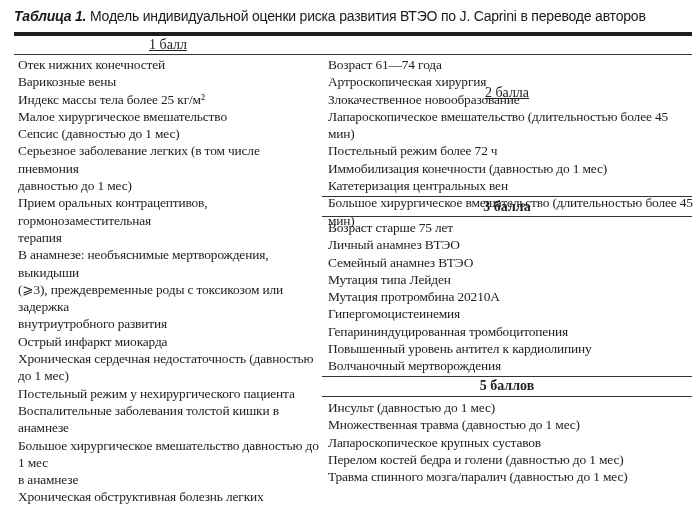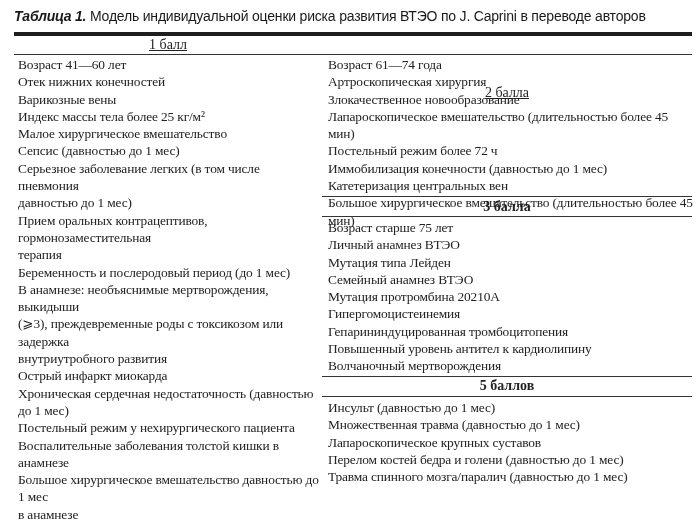--- a/index.html
+++ b/index.html
@@ -23,31 +23,29 @@
 </div>
 
 <div class="rule-thick"></div>
 
 <div class="col-head" style="left:14px;width:308px;">1 балл</div>
 <div class="col-head" style="left:322px;width:370px;margin-top:48px;">2 балла</div>
 
 <div class="rule-thin" style="left:14px;width:678px;top:54px;"></div>
 
 <div class="col" style="left:18px;top:56px;width:305px;">
-  <div class="item">Возраст 41—60 лет</div>
   <div class="item">Отек нижних конечностей</div>
   <div class="item">Варикозные вены</div>
   <div class="item">Индекс массы тела более 25 кг/м²</div>
   <div class="item">Малое хирургическое вмешательство</div>
   <div class="item">Сепсис (давностью до 1 мес)</div>
   <div class="item">Серьезное заболевание легких (в том числе пневмония
 давностью до 1 мес)</div>
   <div class="item">Прием оральных контрацептивов, гормонозаместительная
 терапия</div>
-  <div class="item">Беременность и послеродовый период (до 1 мес)</div>
   <div class="item">В анамнезе: необъяснимые мертворождения, выкидыши
 (⩾3), преждевременные роды с токсикозом или задержка
 внутриутробного развития</div>
   <div class="item">Острый инфаркт миокарда</div>
   <div class="item">Хроническая сердечная недостаточность (давностью
 до 1 мес)</div>
   <div class="item">Постельный режим у нехирургического пациента</div>
   <div class="item">Воспалительные заболевания толстой кишки в анамнезе</div>
   <div class="item">Большое хирургическое вмешательство давностью до 1 мес
 в анамнезе</div>
@@ -66,22 +64,22 @@
   <div class="item">Большое хирургическое вмешательство (длительностью более 45 мин)</div>
 </div>
 
 <div class="rule-thin" style="left:322px;width:370px;top:196px;"></div>
 <div class="sec-head" style="top:199px;">3 балла</div>
 <div class="rule-thin" style="left:322px;width:370px;top:216px;"></div>
 
 <div class="col" style="left:328px;top:219px;width:365px;">
   <div class="item">Возраст старше 75 лет</div>
   <div class="item">Личный анамнез ВТЭО</div>
+  <div class="item">Семейный анамнез ВТЭО</div>
   <div class="item">Мутация типа Лейден</div>
-  <div class="item">Семейный анамнез ВТЭО</div>
   <div class="item">Мутация протромбина 20210А</div>
   <div class="item">Гипергомоцистеинемия</div>
   <div class="item">Гепарининдуцированная тромбоцитопения</div>
   <div class="item">Повышенный уровень антител к кардиолипину</div>
   <div class="item">Волчаночный мертворождения</div>
 </div>
 
 <div class="rule-thin" style="left:322px;width:370px;top:376px;"></div>
 <div class="sec-head" style="top:378px;text-align:center;">5 баллов</div>
 <div class="rule-thin" style="left:322px;width:370px;top:396px;"></div>

